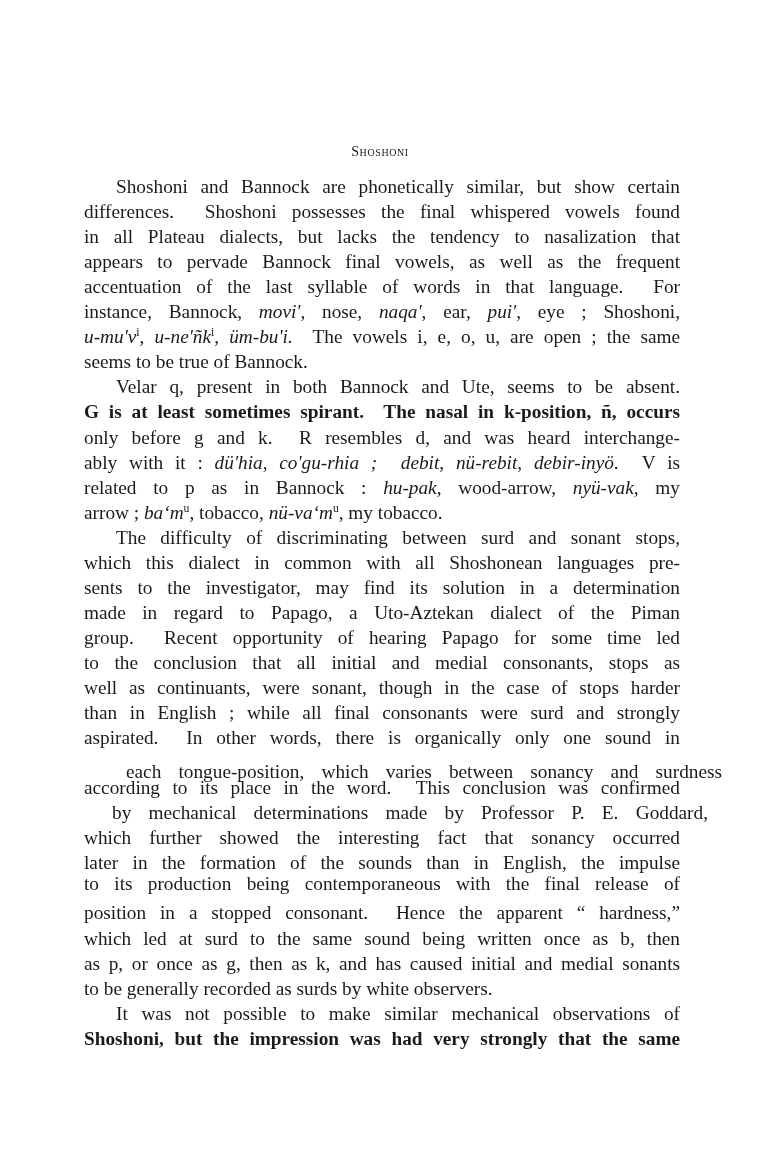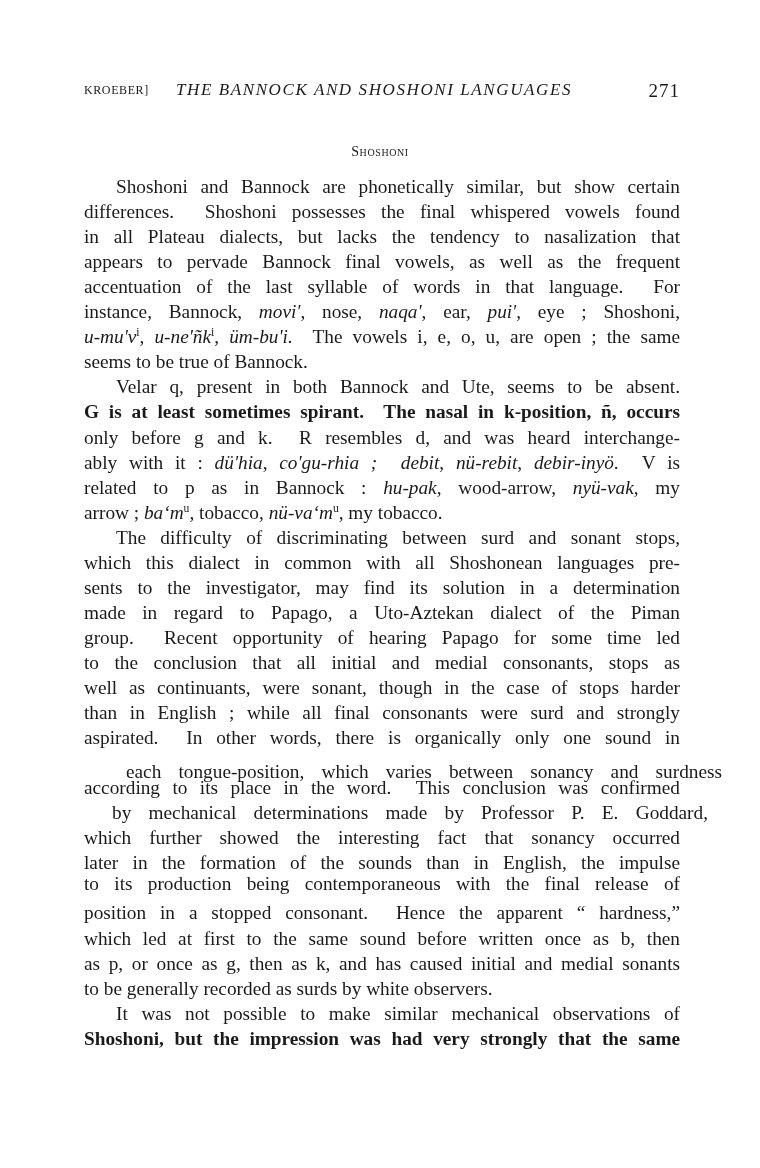--- a/index.html
+++ b/index.html
@@ -74,25 +74,20 @@
   }
   .line.indent { left: 116px; width: 564px; }
   .line.last { text-align-last: left; }
   i { font-style: italic; }
   sup { font-size: 60%; line-height: 0; }
 </style>
 </head>
 <body>
 
 <div class="page">
-  <div class="running-head">
-    <span class="rh-author">KROEBER]</span>
-    <span class="rh-title">THE BANNOCK AND SHOSHONI LANGUAGES</span>
-    <span class="rh-page">271</span>
-  </div>
 
   <div class="section-head">Shoshoni</div>
 
   <div id="body-text">
       <div class="line indent" style="top: 174px; white-space: normal; height: 25px; overflow: visible;"><span>Shoshoni and Bannock are phonetically similar, but show certain</span></div>
       <div class="line" style="top: 199.05px; white-space: normal; height: 25px; overflow: visible;"><span>differences.&nbsp; Shoshoni possesses the final whispered vowels found</span></div>
       <div class="line" style="top: 224.1px; white-space: normal; height: 25px; overflow: visible;"><span>in all Plateau dialects, but lacks the tendency to nasalization that</span></div>
       <div class="line" style="top: 249.15px; white-space: normal; height: 25px; overflow: visible;"><span>appears to pervade Bannock final vowels, as well as the frequent</span></div>
       <div class="line" style="top: 274.2px; white-space: normal; height: 25px; overflow: visible;"><span>accentuation of the last syllable of words in that language.&nbsp; For</span></div>
       <div class="line" style="top: 299.25px; white-space: normal; height: 25px; overflow: visible;"><span>instance, Bannock, </span><i>movi'</i><span>, nose, </span><i>naqa'</i><span>, ear, </span><i>pui'</i><span>, eye ; Shoshoni,</span></div>
@@ -113,19 +108,19 @@
       <div class="line" style="top: 675px; white-space: normal; height: 25px; overflow: visible;"><span>well as continuants, were sonant, though in the case of stops harder</span></div>
       <div class="line" style="top: 700.05px; white-space: normal; height: 25px; overflow: visible;"><span>than in English ; while all final consonants were surd and strongly</span></div>
       <div class="line" style="top: 725.1px; white-space: normal; height: 25px; overflow: visible;"><span>aspirated.&nbsp; In other words, there is organically only one sound in</span></div>
       <div class="line" style="top: 759px; white-space: normal; height: 25px; overflow: visible; margin-left: 42px;"><span>each tongue-position, which varies between sonancy and surdness</span></div>
       <div class="line" style="top: 775.2px; white-space: normal; height: 25px; overflow: visible;"><span>according to its place in the word.&nbsp; This conclusion was confirmed</span></div>
       <div class="line" style="top: 800.25px; white-space: normal; height: 25px; overflow: visible; margin-left: 28px;"><span>by mechanical determinations made by Professor P. E. Goddard,</span></div>
       <div class="line" style="top: 825.3px; white-space: normal; height: 25px; overflow: visible;"><span>which further showed the interesting fact that sonancy occurred</span></div>
       <div class="line" style="top: 850.35px; white-space: normal; height: 25px; overflow: visible;"><span>later in the formation of the sounds than in English, the impulse</span></div>
       <div class="line" style="top: 827px; white-space: normal; height: 25px; overflow: visible; margin-top: 44px;"><span>to its production being contemporaneous with the final release of</span></div>
       <div class="line" style="top: 900.45px; white-space: normal; height: 25px; overflow: visible;"><span>position in a stopped consonant.&nbsp; Hence the apparent “ hardness,”</span></div>
-      <div class="line" style="top: 925.5px; white-space: normal; height: 25px; overflow: visible;"><span>which led at first to the same sound before written once as b, then</span></div>
+      <div class="line" style="top: 925.5px; white-space: normal; height: 25px; overflow: visible;"><span>which led at surd to the same sound being written once as b, then</span></div>
       <div class="line" style="top: 950.55px; white-space: normal; height: 25px; overflow: visible;"><span>as p, or once as g, then as k, and has caused initial and medial sonants</span></div>
       <div class="line last" style="top: 975.6px; white-space: normal; height: 25px; overflow: visible;"><span>to be generally recorded as surds by white observers.</span></div>
       <div class="line indent" style="top: 1000.65px; white-space: normal; height: 25px; overflow: visible;"><span>It was not possible to make similar mechanical observations of</span></div>
       <div class="line" style="top: 1025.7px; white-space: normal; height: 25px; overflow: visible; font-weight: bold;"><span>Shoshoni, but the impression was had very strongly that the same</span></div>
     </div>
 </div>
 
 </body></html>

